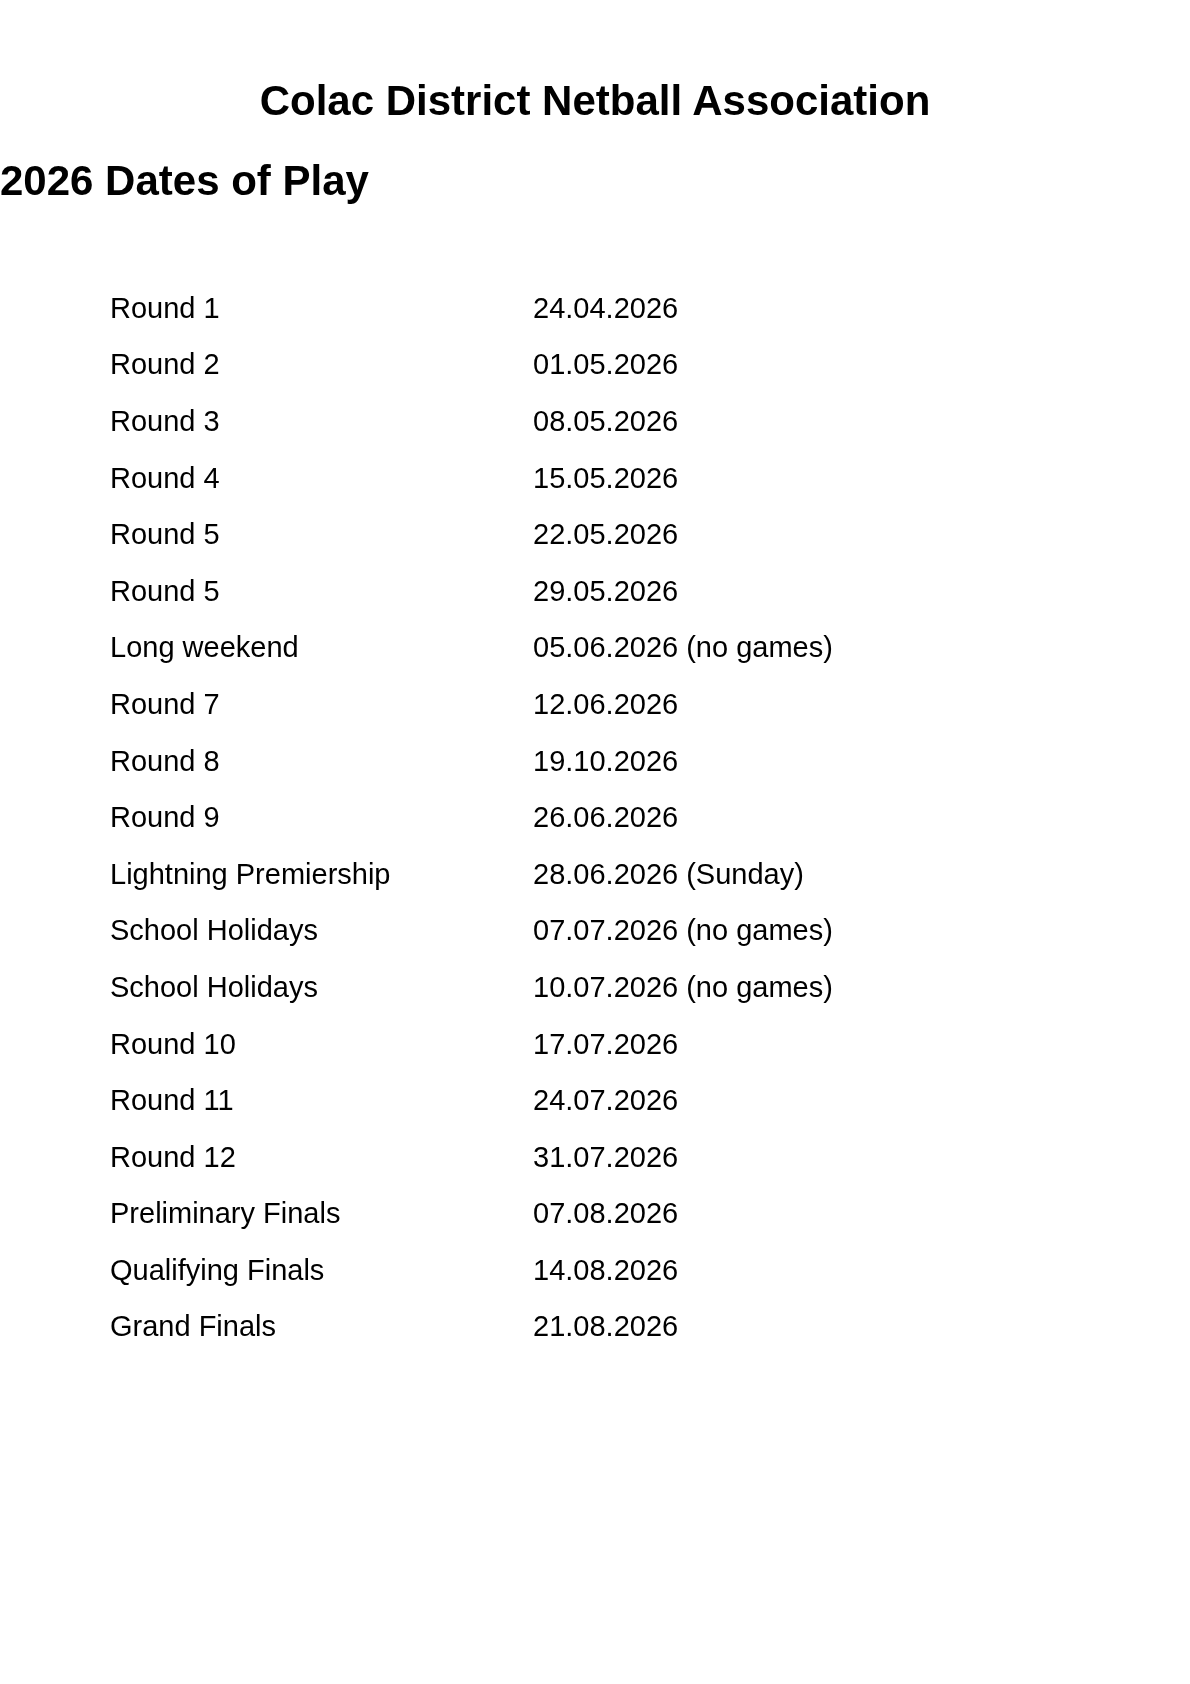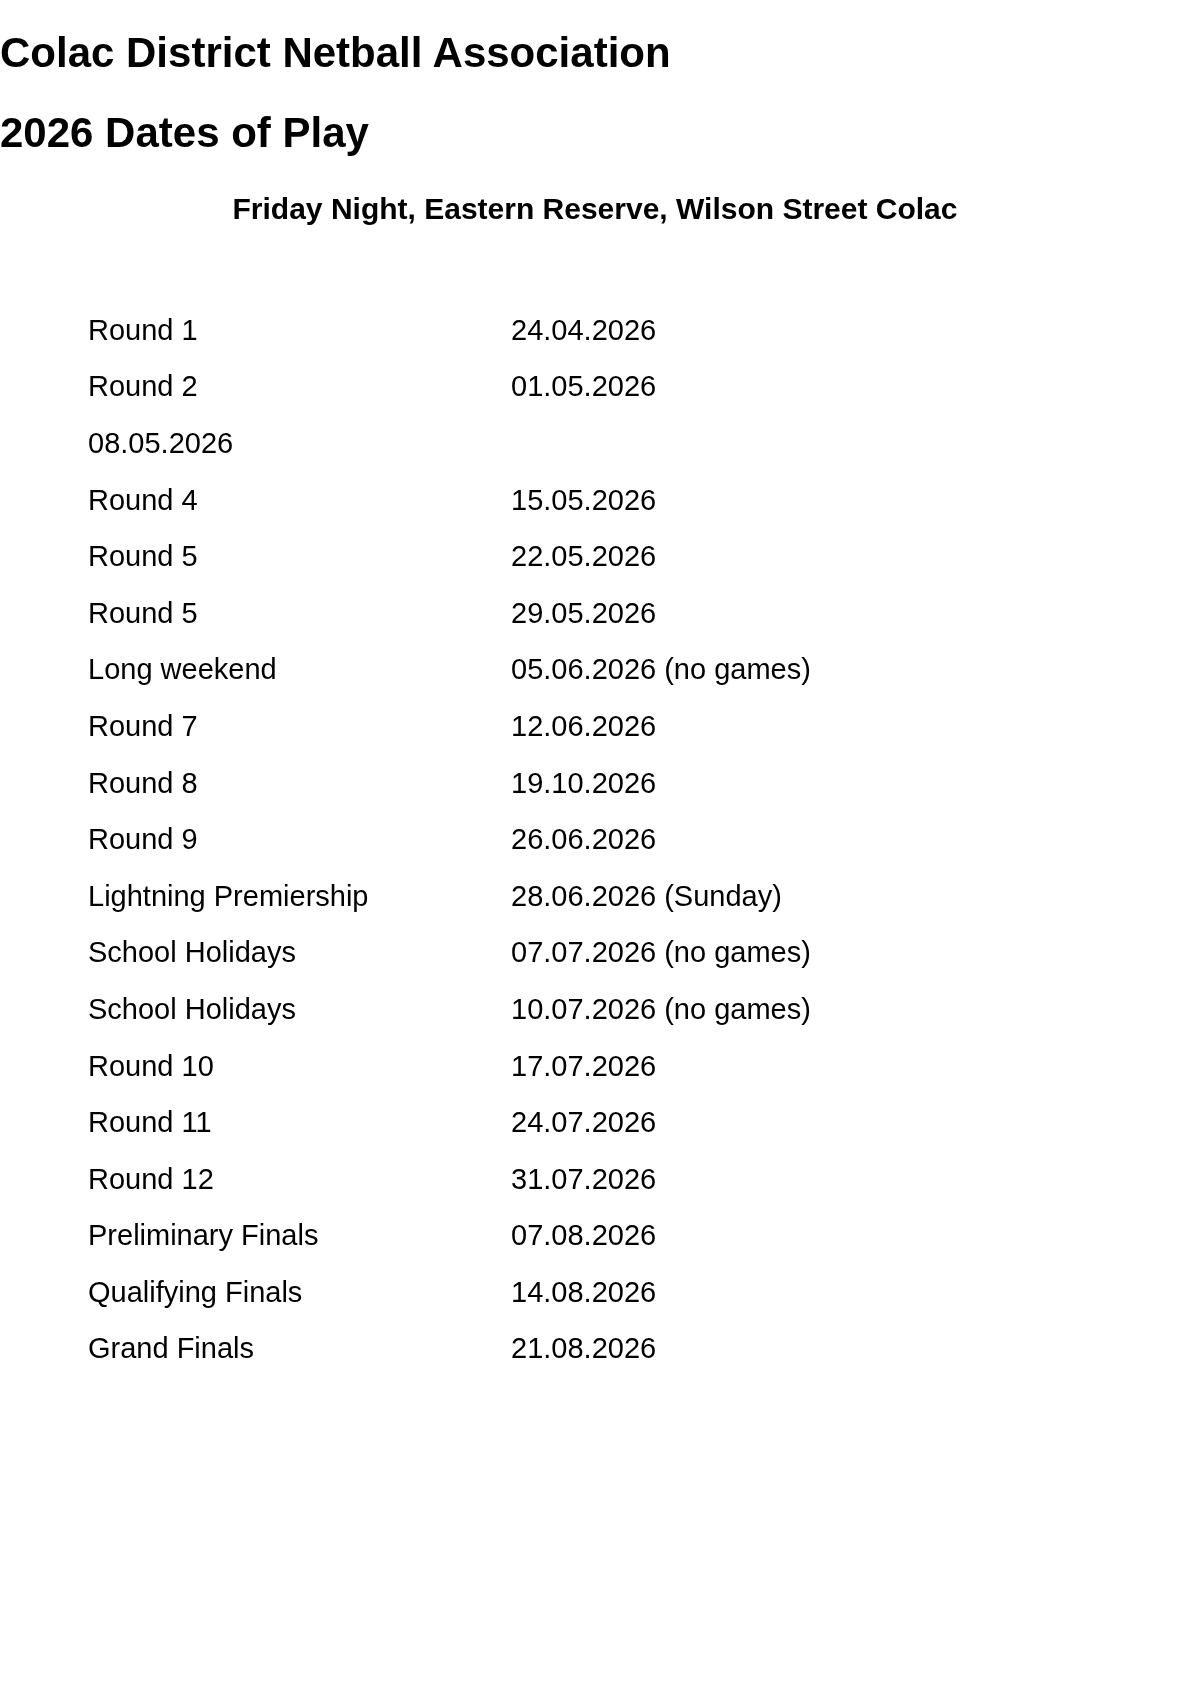--- a/index.html
+++ b/index.html
@@ -10,42 +10,42 @@
     color: #000000;
   }
   .page {
     position: relative;
     width: 1190px;
     height: 1684px;
     background: #ffffff;
     overflow: hidden;
   }
   .title {
-    text-align: left;
+    text-align: center;
     font-weight: bold;
     font-size: 42px;
     line-height: 1;
-    padding-top: 32px;
+    padding-top: 80px;
   }
   .title-line2 {
     font-weight: bold;
     font-size: 42px;
     line-height: 1;
     margin-top: 38px;
   }
   .venue {
     text-align: center;
     font-weight: bold;
     font-size: 30px;
     line-height: 1;
     margin-top: 40px;
   }
   .schedule {
     margin-top: 78px;
-    padding-left: 88px;
+    padding-left: 110px;
   }
   .row {
     display: flex;
     align-items: center;
     height: 56.6px;
     font-size: 29px;
     font-weight: normal;
   }
   .row .label {
     width: 423px;
@@ -54,32 +54,32 @@
   .row .date {
     flex: 1;
   }
 </style>
 </head>
 <body>
 
 <div class="page">
   <div class="title">Colac District Netball Association</div>
   <div class="title-line2">2026 Dates of Play</div>
-  <div class="venue">Friday Night, Eastern Reserve, Wilson Street Colac</div>
 
   <div class="schedule" id="schedule">
       <div class="row">
         <div class="label">Round 1</div>
         <div class="date">24.04.2026</div>
       </div>
       <div class="row">
         <div class="label">Round 2</div>
         <div class="date">01.05.2026</div>
       </div>
       <div class="row">
+        <div class="label">Round 3</div>
         <div class="date">08.05.2026</div>
       </div>
       <div class="row">
         <div class="label">Round 4</div>
         <div class="date">15.05.2026</div>
       </div>
       <div class="row">
         <div class="label">Round 5</div>
         <div class="date">22.05.2026</div>
       </div>

